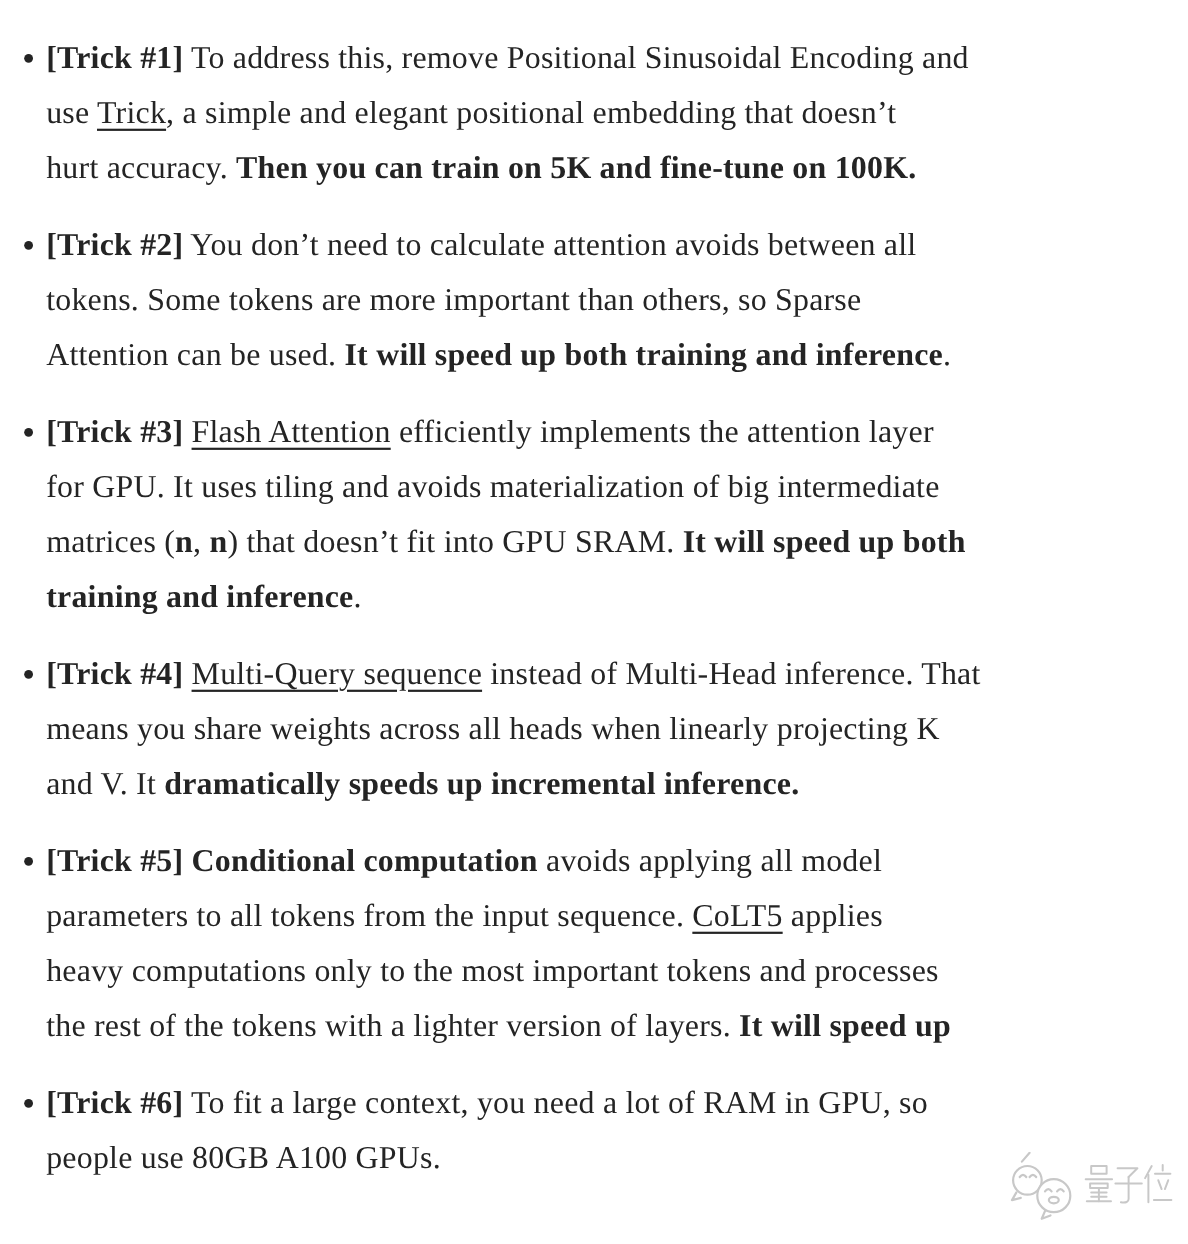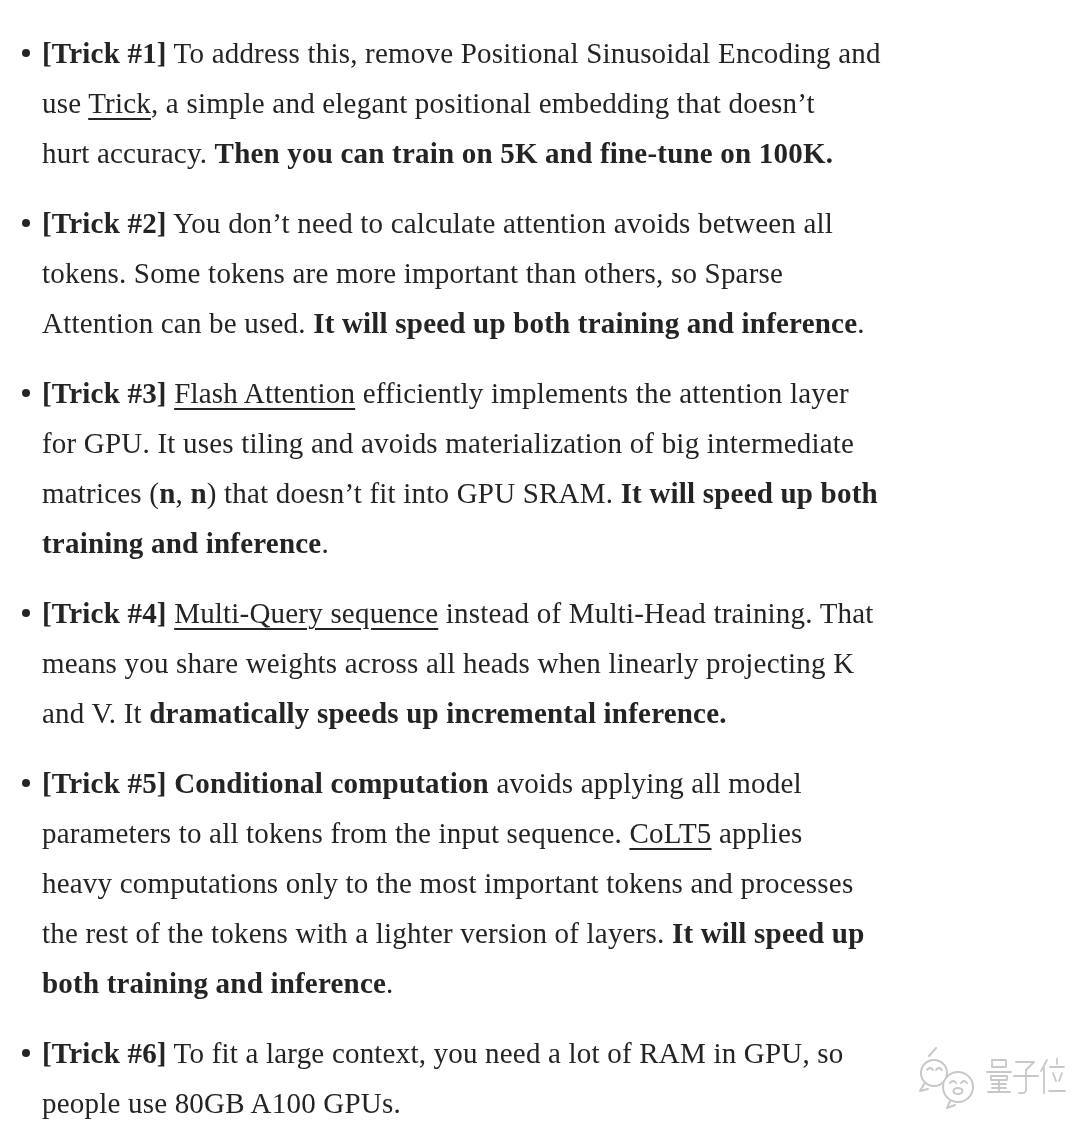--- a/index.html
+++ b/index.html
@@ -71,31 +71,30 @@
       </li>
       <li class="trick">
         <span class="dot"></span>
         <div class="line"><span class="seg bold">[Trick #3]</span><span class="seg normal"> </span><a href="#" class="seg link">Flash Attention</a><span class="seg normal"> efficiently implements the attention layer</span></div>
         <div class="line"><span class="seg normal">for GPU. It uses tiling and avoids materialization of big intermediate</span></div>
         <div class="line"><span class="seg normal">matrices (</span><span class="seg bold">n</span><span class="seg normal">, </span><span class="seg bold">n</span><span class="seg normal">) that doesn’t fit into GPU SRAM. </span><span class="seg bold">It will speed up both</span></div>
         <div class="line"><span class="seg bold">training and inference</span><span class="seg normal">.</span></div>
       </li>
       <li class="trick">
         <span class="dot"></span>
-        <div class="line"><span class="seg bold">[Trick #4]</span><span class="seg normal"> </span><a href="#" class="seg link">Multi-Query sequence</a><span class="seg normal"> instead of Multi-Head training. That</span></div>
+        <div class="line"><span class="seg bold">[Trick #4]</span><span class="seg normal"> </span><a href="#" class="seg link">Multi-Query sequence</a><span class="seg normal"> instead of Multi-Head inference. That</span></div>
         <div class="line"><span class="seg normal">means you share weights across all heads when linearly projecting K</span></div>
         <div class="line"><span class="seg normal">and V. It </span><span class="seg bold">dramatically speeds up incremental inference.</span></div>
       </li>
       <li class="trick">
         <span class="dot"></span>
         <div class="line"><span class="seg bold">[Trick #5] Conditional computation</span><span class="seg normal"> avoids applying all model</span></div>
         <div class="line"><span class="seg normal">parameters to all tokens from the input sequence. </span><a href="#" class="seg link">CoLT5</a><span class="seg normal"> applies</span></div>
         <div class="line"><span class="seg normal">heavy computations only to the most important tokens and processes</span></div>
         <div class="line"><span class="seg normal">the rest of the tokens with a lighter version of layers. </span><span class="seg bold">It will speed up</span></div>
-        <div class="line"><span class="seg bold">both training and inference</span><span class="seg normal">.</span></div>
       </li>
       <li class="trick">
         <span class="dot"></span>
         <div class="line"><span class="seg bold">[Trick #6]</span><span class="seg normal"> To fit a large context, you need a lot of RAM in GPU, so</span></div>
         <div class="line"><span class="seg normal">people use 80GB A100 GPUs.</span></div>
       </li>
     </ul>
 
   <div class="watermark" aria-label="量子位">
     <svg width="152" height="64" viewBox="0 0 152 64" fill="none" stroke="#c8c8c8" stroke-width="2" stroke-linecap="round" stroke-linejoin="round">

